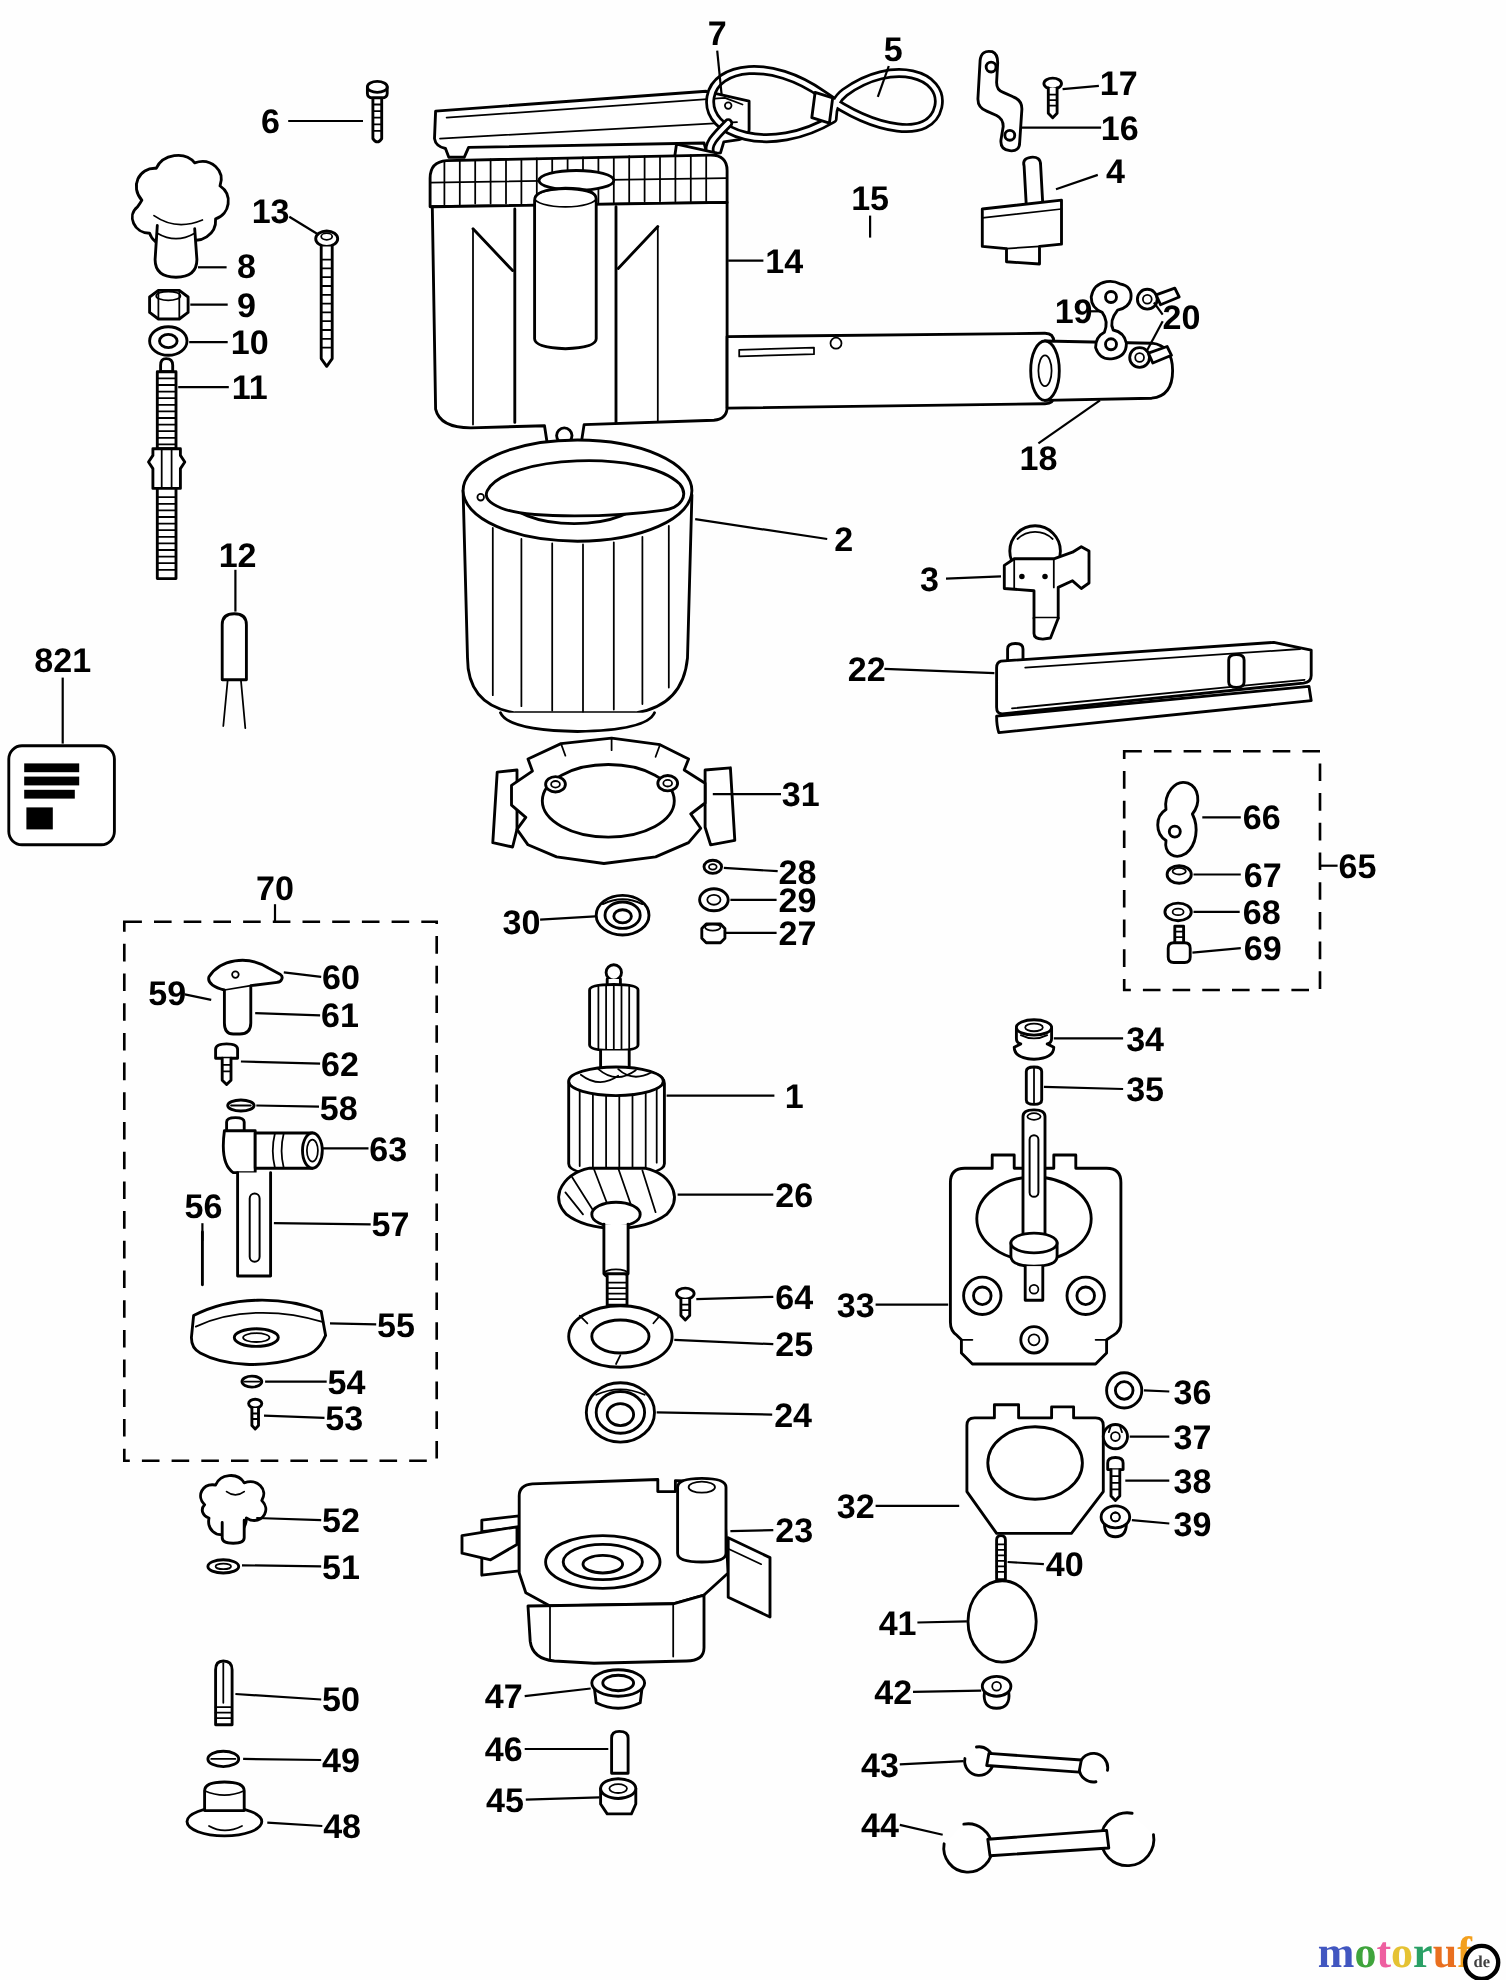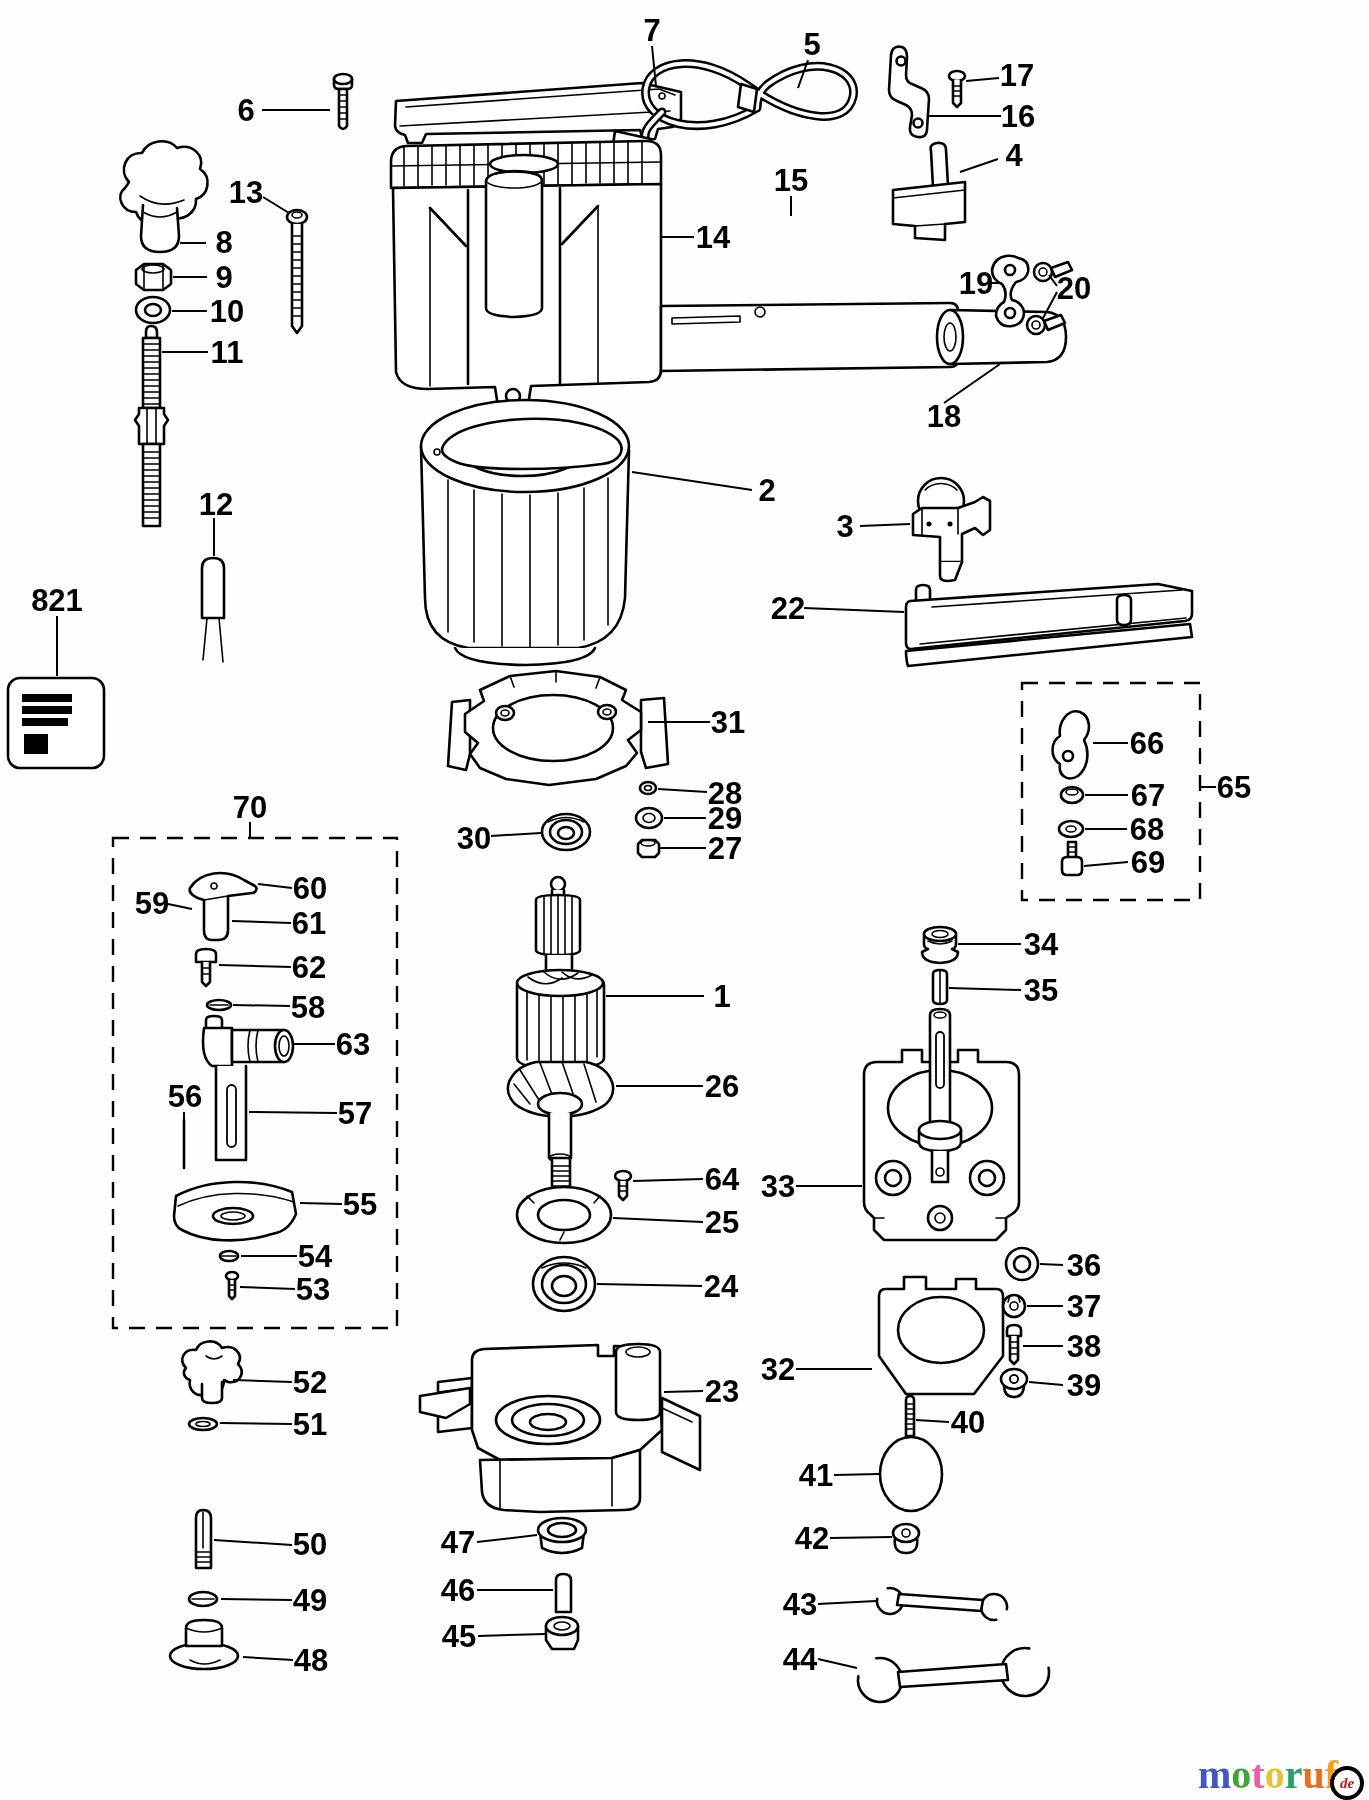--- a/index.html
+++ b/index.html
@@ -12,22 +12,22 @@
   .blk{fill:#000;stroke:none;}
   .lead{stroke:#000;stroke-width:2;fill:none;}
   .dash{fill:none;stroke:#000;stroke-width:2.4;stroke-dasharray:16 11;}
   text.pl{font-family:"Liberation Sans",sans-serif;font-weight:bold;font-size:31px;fill:#000;text-anchor:middle;}
   .cord{fill:none;stroke:#000;stroke-width:9;stroke-linecap:round;}
   .cordin{fill:none;stroke:#fff;stroke-width:4;stroke-linecap:round;}
   #logo{position:absolute;left:1198px;top:1752px;width:170px;height:46px;
         font-family:"Liberation Serif",serif;font-weight:bold;font-size:40px;line-height:46px;
         white-space:nowrap;}
   #logo .badge{display:inline-block;width:26px;height:26px;border:4px solid #000;border-radius:50%;
-        font-size:15px;line-height:26px;text-align:center;color:#b91c1c;vertical-align:baseline;
-        margin-left:-8px;background:#fff;font-style:italic;}
+        font-size:15px;line-height:26px;text-align:center;color:#404040;vertical-align:baseline;
+        margin-left:-8px;background:#fff;}
 </style>
 </head>
 <body>
 
 <div id="stage">
 <svg width="1369" height="1800" viewBox="0 0 1369 1800">
 
   <g>
     <path class="f" d="M396,101 L642,83 L681,92 L681,118 Q681,125 672,127 L658,129 L655,139 L643,140 L640,130 L426,134 L422,143 L408,143 L405,135 Q396,133 395,126 Z"></path>
     <path class="s t" d="M406,107 L659,89 L675,95"></path>

